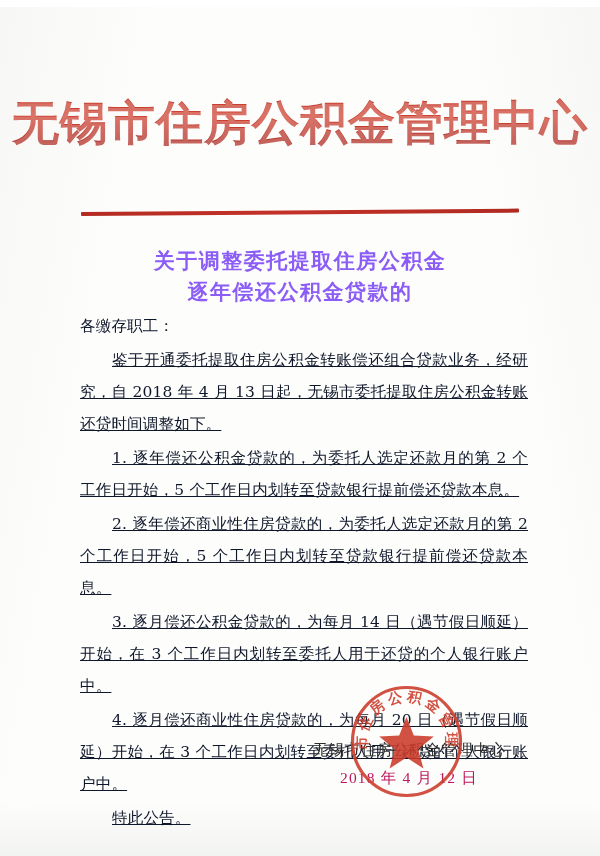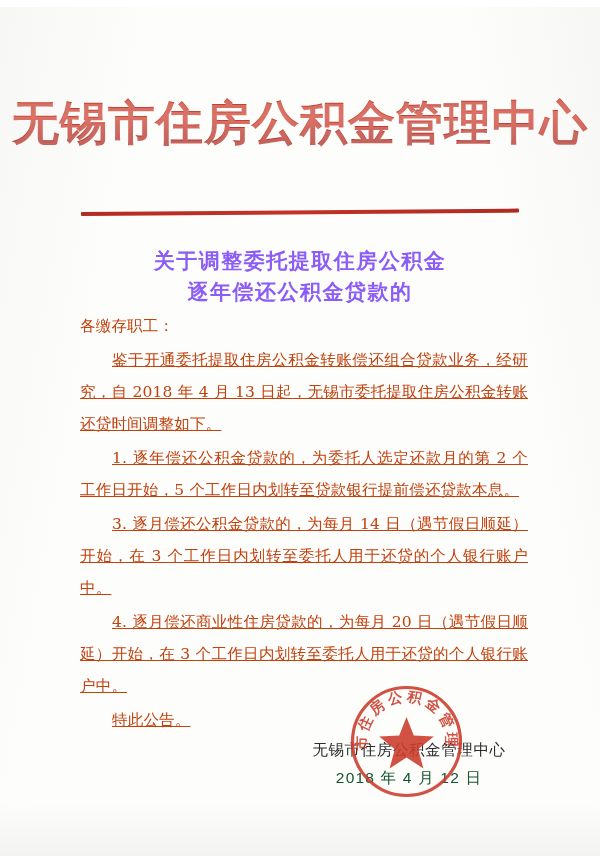--- a/index.html
+++ b/index.html
@@ -86,21 +86,21 @@
     position: absolute;
     left: 80px;
     top: 303px;
     width: 448px;
   }
   #body-copy p {
     margin: 0 0 2px 0;
     font-family: "DejaVu Serif", "Liberation Serif", serif;
     font-size: 15.5px;
     line-height: 32px;
-    color: #c2410c;
+    color: #0f172a;
     text-align: justify;
     text-justify: inter-ideograph;
     letter-spacing: 0.2px;
   }
   #body-copy p.indent {
     text-indent: 32px;
     text-decoration: underline;
   }
   #body-copy p.salutation {
     text-indent: 0;
@@ -116,24 +116,24 @@
   }
   #signature-block .sig-org {
     font-family: "DejaVu Serif", "Liberation Serif", serif;
     font-size: 15.5px;
     line-height: 28px;
     color: #2b2b2b;
     letter-spacing: 0.6px;
     white-space: nowrap;
   }
   #signature-block .sig-date {
-    font-family: Liberation Sans, sans-serif;
+    font-family: Liberation Serif, serif;
     font-size: 15.5px;
     line-height: 28px;
-    color: #14532d;
+    color: #be185d;
     letter-spacing: 1.2px;
     white-space: nowrap;
   }
 
   
   #official-seal {
     position: absolute;
     left: 349px;
     top: 677px;
     width: 115px;
@@ -158,20 +158,21 @@
 
   <div id="doc-title">
     <div class="title-line">关于调整委托提取住房公积金</div>
     <div class="title-line">逐年偿还公积金贷款的</div>
   </div>
 
   <div id="body-copy">
     <p class="salutation">各缴存职工：</p>
     <p class="indent">鉴于开通委托提取住房公积金转账偿还组合贷款业务，经研究，自 2018 年 4 月 13 日起，无锡市委托提取住房公积金转账还贷时间调整如下。</p>
     <p class="indent">1. 逐年偿还公积金贷款的，为委托人选定还款月的第 2 个工作日开始，5 个工作日内划转至贷款银行提前偿还贷款本息。</p>
+    <p class="indent">2. 逐年偿还商业性住房贷款的，为委托人选定还款月的第 2 个工作日开始，5 个工作日内划转至贷款银行提前偿还贷款本息。</p>
     <p class="indent">3. 逐月偿还公积金贷款的，为每月 14 日（遇节假日顺延）开始，在 3 个工作日内划转至委托人用于还贷的个人银行账户中。</p>
     <p class="indent">4. 逐月偿还商业性住房贷款的，为每月 20 日（遇节假日顺延）开始，在 3 个工作日内划转至委托人用于还贷的个人银行账户中。</p>
     <p class="indent">特此公告。</p>
   </div>
 
   <div id="signature-block">
     <div class="sig-org">无锡市住房公积金管理中心</div>
     <div class="sig-date">2018 年 4 月 12 日</div>
   </div>
 

